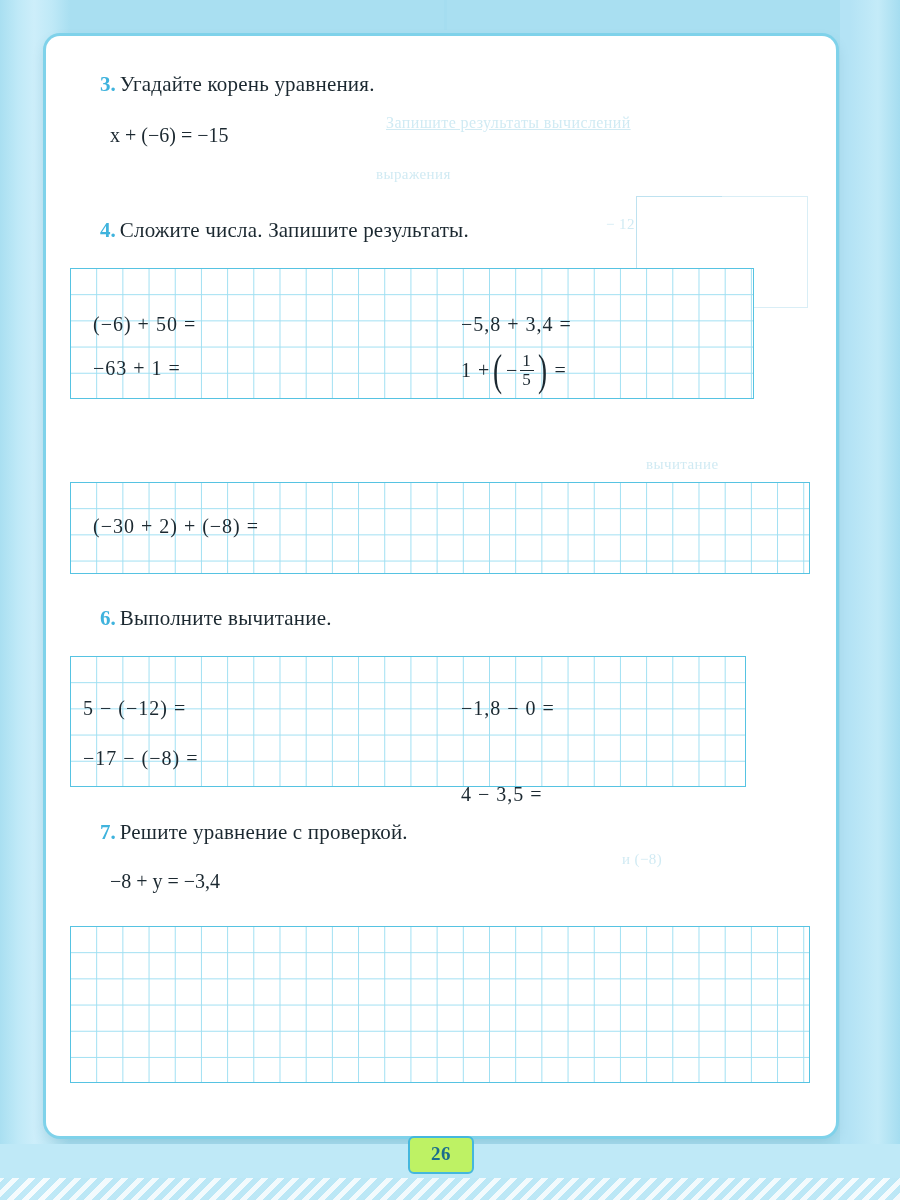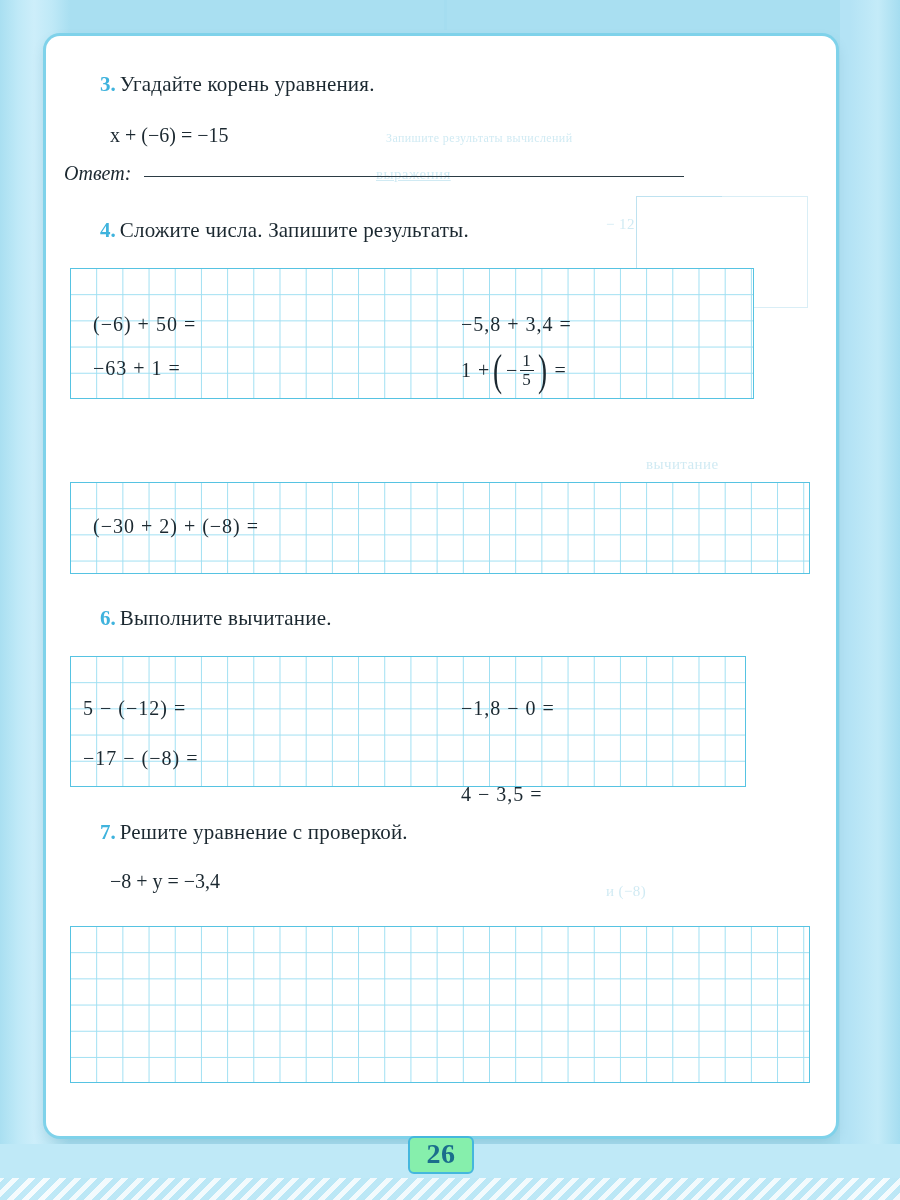--- a/index.html
+++ b/index.html
@@ -46,25 +46,25 @@
   
   .ghost {
     position: absolute;
     color: rgba(120, 195, 220, 0.35);
     font-size: 16px;
     letter-spacing: 0.4px;
     white-space: nowrap;
     pointer-events: none;
     user-select: none;
   }
-  .ghost.g1 { left: 340px; top: 95px; font-size: 12px; }
-  .ghost.g2 { left: 330px; top: 130px; font-size: 15px; text-decoration: underline; }
+  .ghost.g1 { left: 340px; top: 78px; font-size: 16px; text-decoration: underline; }
+  .ghost.g2 { left: 330px; top: 130px; font-size: 15px; }
   .ghost.g3 { left: 560px; top: 180px; font-size: 15px; }
   .ghost.g4 { left: 600px; top: 420px; font-size: 15px; }
-  .ghost.g5 { left: 560px; top: 815px; font-size: 15px; margin-top: 32px; }
+  .ghost.g5 { left: 576px; top: 815px; font-size: 15px; }
   .ghost-box {
     position: absolute;
     border: 1px solid rgba(130, 200, 225, 0.30);
     pointer-events: none;
   }
   .gb1 { left: 590px; top: 160px; width: 170px; height: 110px; }
   .gb2 { left: 590px; top: 160px; width: 85px; height: 110px; border-right: none;}
 
   .content {
     position: absolute;
@@ -173,25 +173,25 @@
     bottom: 34px;
     width: 790px;
     height: 30px;
   }
   .pagenum {
     position: absolute;
     left: 50%;
     transform: translateX(-50%);
     width: 62px;
     height: 34px;
-    background: #86efac;
+    background: #bef264;
     border: 2.5px solid #45b7dd;
     border-radius: 6px;
     color: #1b6e8c;
-    font-size: 28px;
+    font-size: 19px;
     font-weight: bold;
     text-align: center;
     line-height: 32px;
     letter-spacing: 0.5px;
   }
   .bottom-strip {
     position: absolute;
     left: 0;
     bottom: 0;
     width: 900px;
@@ -238,24 +238,20 @@
   <div class="ghost g5">и (−8)</div>
 
   <div class="content">
 
     <div class="task" style="top: 36px;">
       <span class="num">3.</span>
       <span class="txt">Угадайте корень уравнения.</span>
     </div>
     <div class="formula" style="left: 64px; top: 88px;">
       <span>x + (−6) = −15</span>
-    </div>
-    <div class="answer-line" style="top: 126px;">
-      <span class="lbl">Ответ:</span>
-      <span class="rule"></span>
     </div>
 
     <div class="task" style="top: 182px;">
       <span class="num">4.</span>
       <span class="txt">Сложите числа. Запишите результаты.</span>
     </div>
     <div class="gridbox" style="left: 24px; top: 232px; width: 684px; height: 131px;">
       <div class="cellrow" style="left: 22px; top: 44px;">(−6) + 50 =</div>
       <div class="cellrow" style="left: 390px; top: 44px;">−5,8 + 3,4 =</div>
       <div class="cellrow" style="left: 22px; top: 88px;">−63 + 1 =</div>

